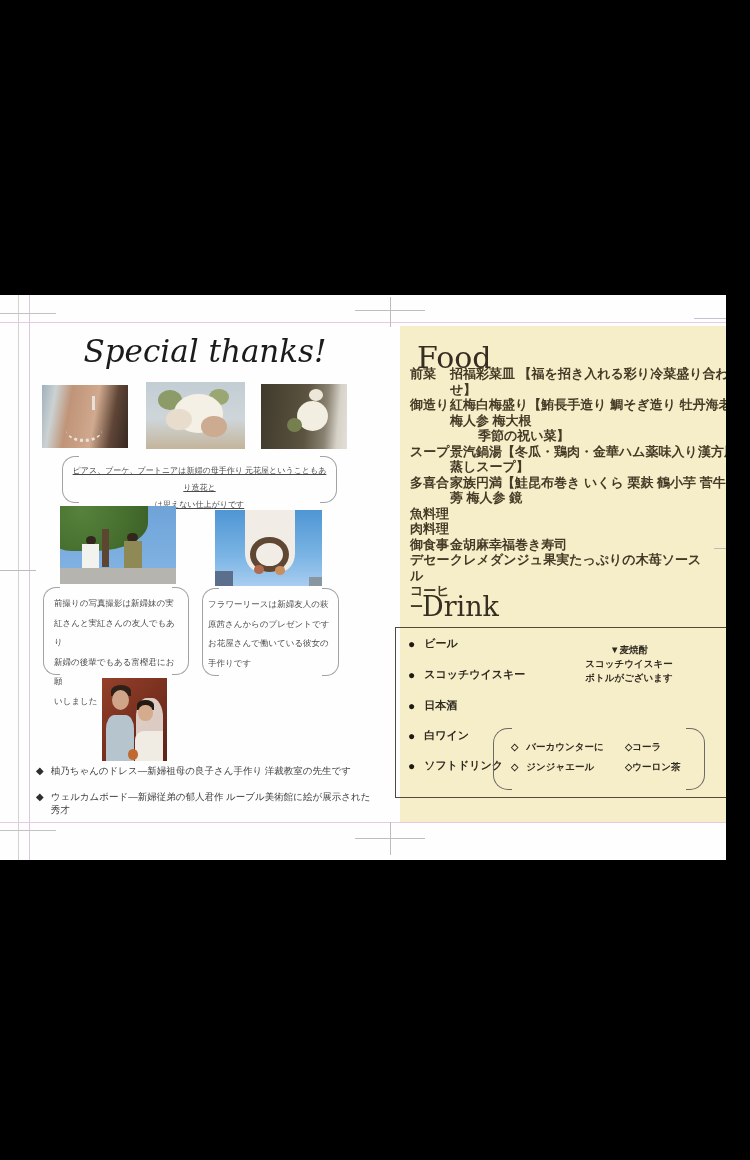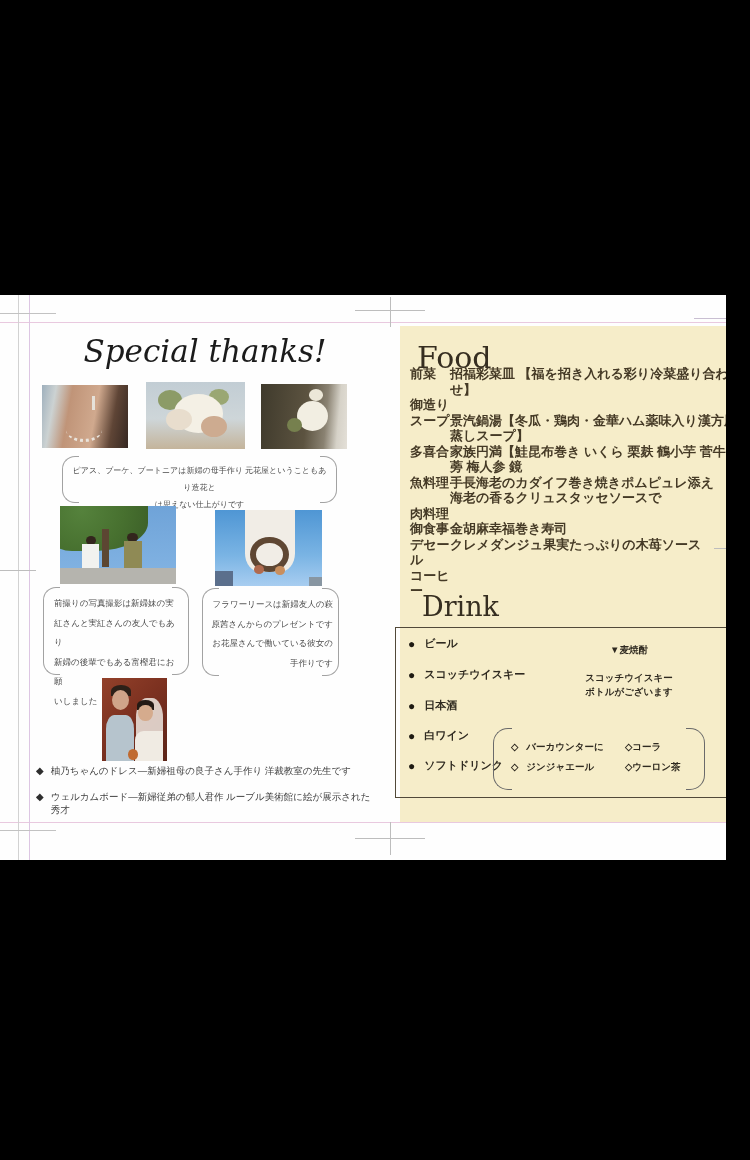--- a/index.html
+++ b/index.html
@@ -81,25 +81,25 @@
   #p6 .bhair{left:54%;top:26%;width:26%;height:12%;border-radius:50% 50% 0 0;background:#241a14;}
   #p6 .bdress{left:50%;top:64%;width:44%;height:36%;background:#f0ebe3;border-radius:30% 0 0 0;}
   #p6 .bq{left:40%;top:86%;width:16%;height:13%;border-radius:50%;background:#c06a30;}
 
   
   .brk{position:absolute;color:#4a4a4a;white-space:pre-line;box-sizing:border-box;}
   .brk::before,.brk::after{content:'';position:absolute;top:0;bottom:0;width:16px;border:1px solid #a2a2a2;}
   .brk::before{left:0;border-right:0;border-radius:13px 0 0 13px;}
   .brk::after{right:0;border-left:0;border-radius:0 13px 13px 0;}
   #bub1{left:62px;top:456px;width:275px;height:47px;font-size:8px;line-height:17px;
-        text-align:center;padding:6px 10px 0;}
+        text-align:center;padding:6px 10px 0;text-decoration:underline;}
   #bub2{left:43px;top:587px;width:146px;height:88px;font-size:8.5px;line-height:19.5px;
         text-align:left;padding:7px 11px 0;}
   #bub3{left:202px;top:588px;width:137px;height:88px;font-size:8.5px;line-height:19.5px;
-        text-align:right;padding:7px 6px 0;}
+        text-align:left;padding:7px 6px 0;}
   #bub4{left:180px;top:686px;width:146px;height:58px;font-size:8.5px;line-height:18px;
         text-align:center;padding:10px 5px 0;}
 
   
   .note{position:absolute;left:36px;width:340px;font-size:9.5px;color:#3e3e3e;display:flex;gap:7px;}
   .note .dia{color:#2e2e2e;font-size:10px;}
   #note1{top:765px;} #note2{top:791px;}
 
   
   .serif-h{position:absolute;font-family:"DejaVu Serif",serif;color:#362e20;}
@@ -116,21 +116,21 @@
   .food-row:nth-child(5) .f-l2{padding-left:0;}
   .food-row:nth-child(6) .f-l1{letter-spacing:1.5px;}
 
   .drink-box{position:absolute;left:395px;top:627px;width:332px;height:171px;
              border:1.5px solid #514939;box-sizing:border-box;}
   .d-item{position:absolute;left:12px;display:flex;align-items:center;gap:9px;
           font-size:11px;font-weight:bold;color:#2f2a20;}
   .d-item .dot{font-size:12px;color:#1e1a12;}
   .shochu{position:absolute;left:148px;top:16px;width:170px;text-align:center;
           font-size:9.5px;font-weight:bold;color:#2f2a20;}
-  .shochu .s-head{margin-bottom:14px;}
+  .shochu .s-head{}
   .shochu .s-l{line-height:14px;}
   .soft-brk{position:absolute;left:97px;top:100px;width:212px;height:62px;color:#2f2a20;
             font-size:9.5px;font-weight:bold;}
   .soft-brk::before,.soft-brk::after{content:'';position:absolute;top:0;bottom:0;width:18px;border:1px solid #6a6a6a;}
   .soft-brk::before{left:0;border-right:0;border-radius:15px 0 0 15px;}
   .soft-brk::after{right:0;border-left:0;border-radius:0 15px 15px 0;}
   .soft-col{position:absolute;top:13px;display:flex;flex-direction:column;gap:7px;}
   .soft-col.c1{left:18px;}
   .soft-col.c2{left:132px;}
   .soft-item{display:flex;}
@@ -234,40 +234,40 @@
   <div class="food-list">
     <div class="food-row">
       <div class="f-label">前菜</div>
       <div class="f-val">
           <div class="f-l1">招福彩菜皿 【福を招き入れる彩り冷菜盛り合わせ】</div>
           <div class="f-l2"></div>
         </div>
     </div>
     <div class="food-row">
       <div class="f-label">御造り</div>
+      <div class="f-val">
+          <div class="f-l1">紅梅白梅盛り【鮪長手造り 鯛そぎ造り 牡丹海老 梅人参 梅大根</div>
+          <div class="f-l2">季節の祝い菜】</div>
+        </div>
     </div>
     <div class="food-row">
       <div class="f-label">スープ</div>
       <div class="f-val">
           <div class="f-l1">景汽鍋湯【冬瓜・鶏肉・金華ハム薬味入り漢方風蒸しスープ】</div>
           <div class="f-l2"></div>
         </div>
     </div>
     <div class="food-row">
       <div class="f-label">多喜合</div>
       <div class="f-val">
           <div class="f-l1">家族円満【鮭昆布巻き いくら 栗麸 鶴小芋 菅牛蒡 梅人参 鏡</div>
         </div>
     </div>
     <div class="food-row">
       <div class="f-label">魚料理</div>
-      <div class="f-val">
-          <div class="f-l1">手長海老のカダイフ巻き焼きポムピュレ添え</div>
-          <div class="f-l2">海老の香るクリュスタッセソースで</div>
-        </div>
     </div>
     <div class="food-row">
       <div class="f-label">肉料理</div>
     </div>
     <div class="food-row">
       <div class="f-label">御食事</div>
       <div class="f-val">
           <div class="f-l1">金胡麻幸福巻き寿司</div>
           <div class="f-l2"></div>
         </div>

